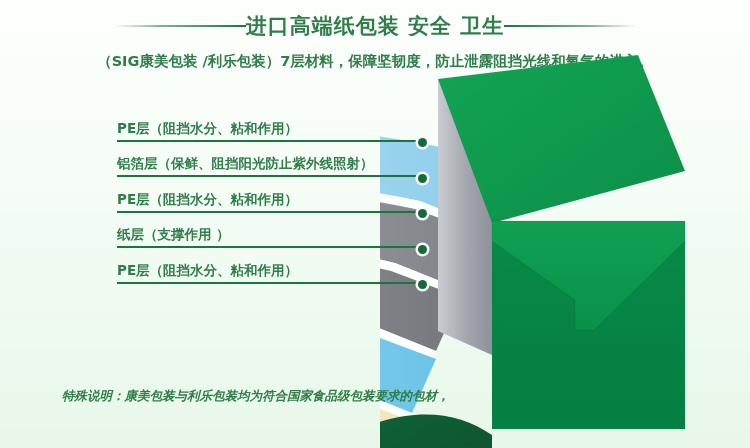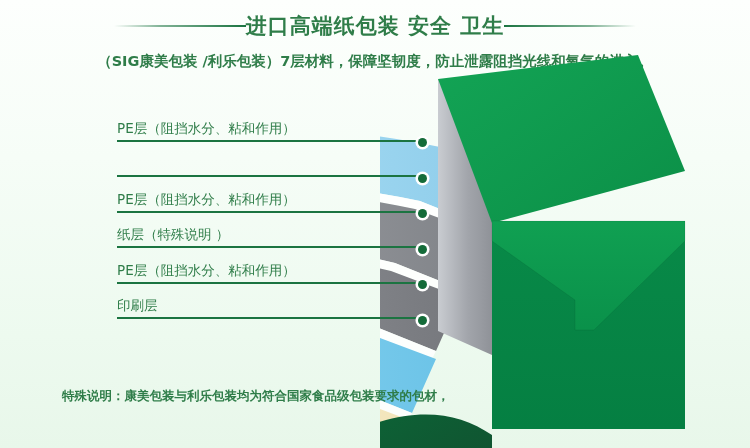--- a/index.html
+++ b/index.html
@@ -69,21 +69,21 @@
   }
   .layer-row {
     position: relative;
     height: 35.5px;
   }
   .layer-label {
     position: absolute;
     left: 117px;
     bottom: 6px;
     font-size: 13.5px;
-    font-weight: normal;
+    font-weight: bold;
     color: #2f7d49;
     white-space: nowrap;
   }
   .leader {
     position: absolute;
     left: 117px;
     bottom: 2px;
     width: 308px;
     height: 2px;
     background: #1b7441;
@@ -112,20 +112,21 @@
   
   .footnote {
     position: absolute;
     left: 62px;
     top: 385px;
     width: 420px;
     font-size: 12.5px;
     font-weight: bold;
     color: #2f7d49;
     line-height: 1.75;
+    font-style: italic;
   }
   .footnote div { white-space: nowrap; }
 </style>
 </head>
 <body>
 
 <div id="infographic">
 
   <div class="header">
     <div class="title-row">
@@ -235,47 +236,43 @@
   <div class="layer-list">
 
     <div class="layer-row">
       <span class="layer-label">PE层（阻挡水分、粘和作用）</span>
       <span class="leader"></span>
       <span class="leader-dot"></span>
     </div>
 
 
     <div class="layer-row">
+      <span class="layer-label">铝箔层（保鲜、阻挡阳光防止紫外线照射）</span>
       <span class="leader"></span>
       <span class="leader-dot"></span>
     </div>
 
     <div class="layer-row">
       <span class="layer-label">PE层（阻挡水分、粘和作用）</span>
       <span class="leader"></span>
       <span class="leader-dot"></span>
     </div>
 
     <div class="layer-row">
-      <span class="layer-label">纸层（特殊说明 ）</span>
+      <span class="layer-label">纸层（支撑作用 ）</span>
       <span class="leader"></span>
       <span class="leader-dot"></span>
     </div>
 
     <div class="layer-row">
       <span class="layer-label">PE层（阻挡水分、粘和作用）</span>
       <span class="leader"></span>
       <span class="leader-dot"></span>
     </div>
 
-    <div class="layer-row">
-      <span class="layer-label">印刷层</span>
-      <span class="leader"></span>
-      <span class="leader-dot"></span>
-    </div>
 
   </div>
 
   <div class="footnote">
     <div>特殊说明：康美包装与利乐包装均为符合国家食品级包装要求的包材，</div>
   </div>
 
 </div>
 
 </body></html>

